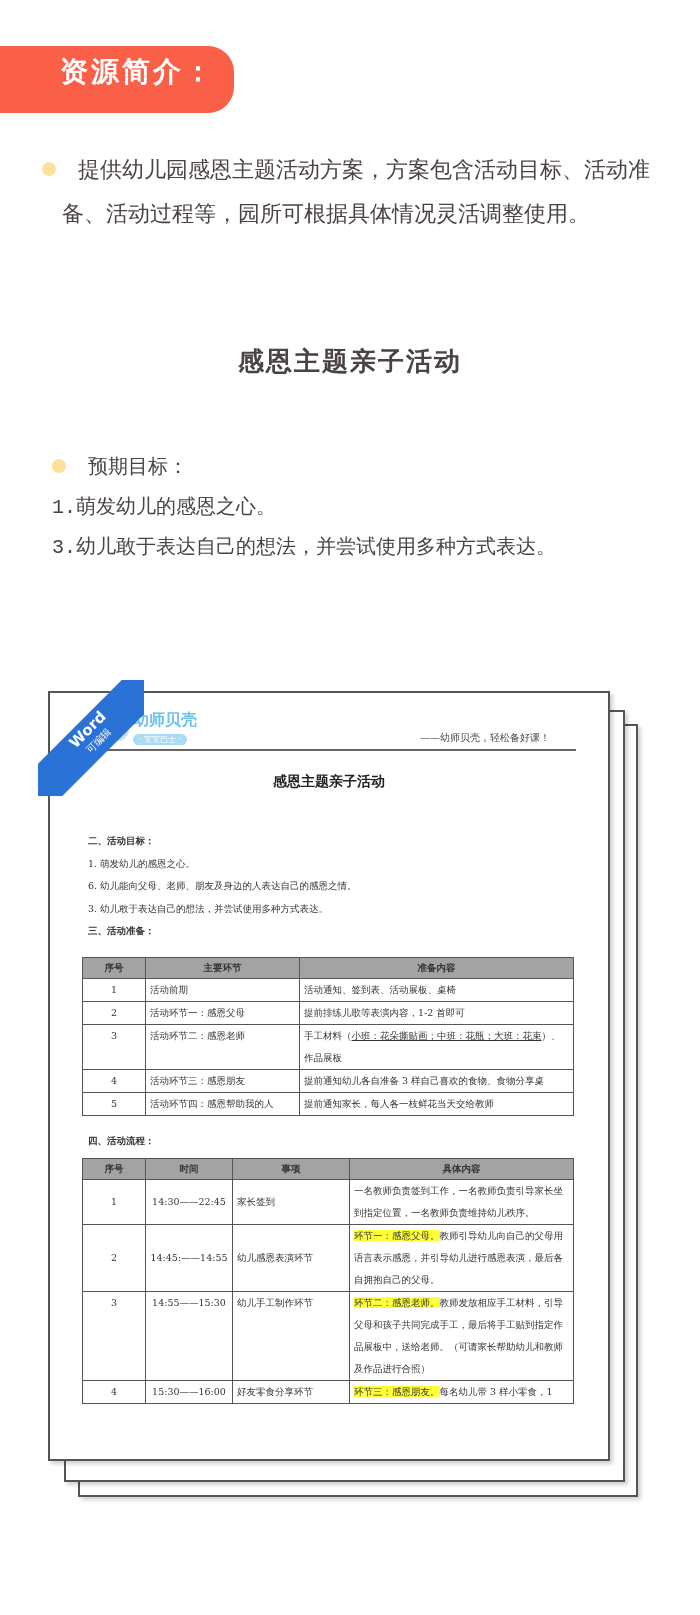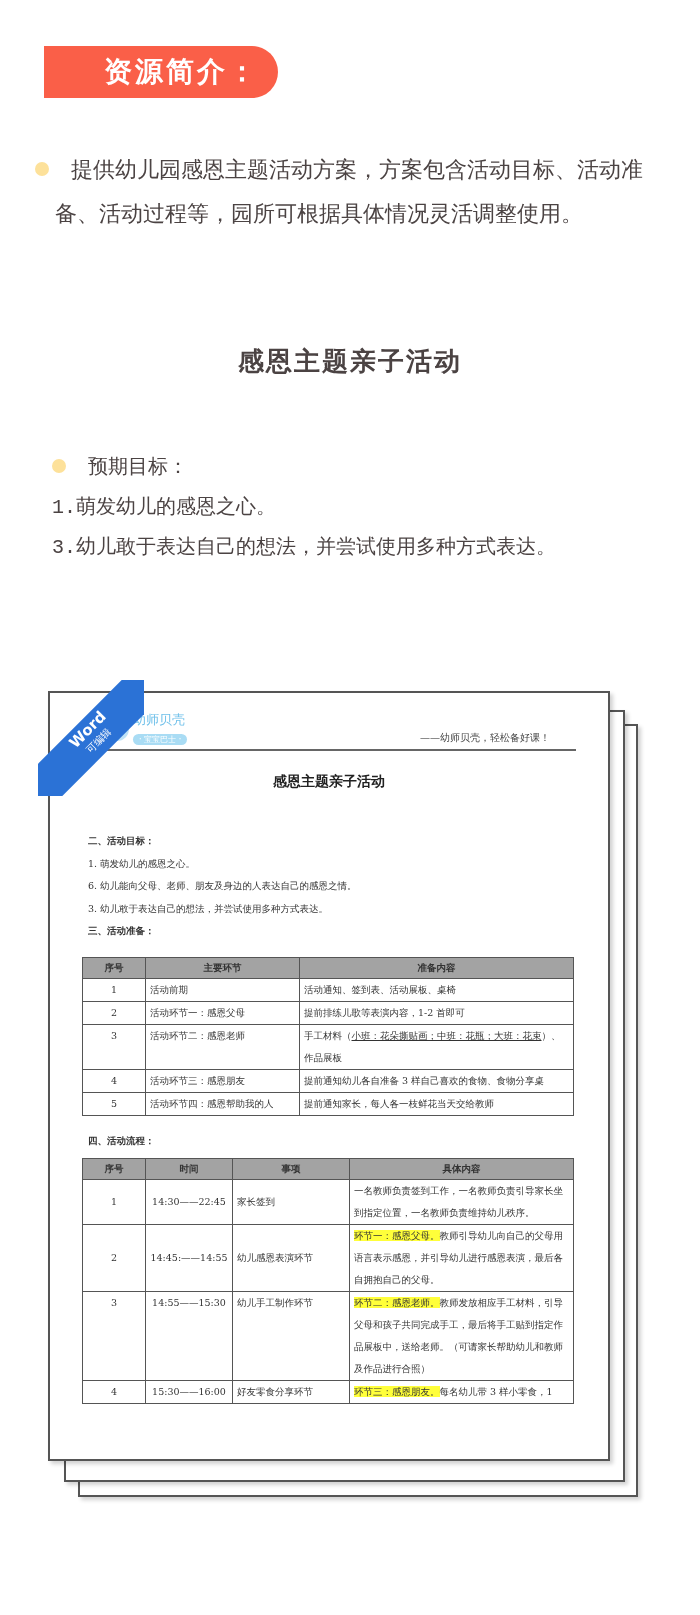--- a/index.html
+++ b/index.html
@@ -1,26 +1,26 @@
 <!DOCTYPE html>
 <html><head>
 <meta charset="utf-8">
 <style>
   * { box-sizing: border-box; margin: 0; padding: 0; }
   html, body { width: 700px; height: 1615px; background: #ffffff; overflow: hidden; }
   body { position: relative; font-family: "DejaVu Sans", "Liberation Sans", sans-serif; color: #4a4040; }
 
   .section-banner {
-    position: absolute; left: 0; top: 46px; width: 234px; height: 52px;
+    position: absolute; left: 0; top: 46px; width: 234px; height: 67px;
     background: #fa5f48; border-radius: 0 26px 26px 0;
     color: #fff; font-weight: bold; font-size: 28px; line-height: 52px;
-    padding-left: 60px; letter-spacing: 3px; margin-left: 44px;
+    padding-left: 60px; letter-spacing: 3px;
   }
 
-  .intro { position: absolute; left: 55px; top: 148px; width: 600px; font-size: 22px; line-height: 44px; color: #4b4343; }
+  .intro { position: absolute; left: 62px; top: 148px; width: 600px; font-size: 22px; line-height: 44px; color: #4b4343; }
   .bullet-dot { display: inline-block; width: 14px; height: 14px; border-radius: 50%; background: #fde19a; vertical-align: middle; margin-right: 22px; margin-left: -20px; position: relative; top: -2px; }
   .intro-text { text-indent: 0; }
 
   .doc-title-wrap { position: absolute; left: 0; top: 344px; width: 700px; text-align: center; }
   .doc-title { display: inline-block; position: relative; font-size: 26px; font-weight: bold; color: #4b4343; letter-spacing: 2px; padding: 0 10px; }
   .doc-title .hl { position: absolute; left: 0; right: 0; bottom: -6px; height: 14px; background: #fde9b0; border-radius: 7px; z-index: -1; }
 
   .goals { position: absolute; left: 50px; top: 448px; width: 620px; font-size: 20px; line-height: 40px; color: #4b4343; font-family: Liberation Mono, monospace; }
   .goals .goal-head { padding-left: 22px; }
   .goals .goal-item { padding-left: 2px; }
@@ -34,21 +34,21 @@
 
   .word-ribbon { position: absolute; left: 38px; top: 680px; width: 106px; height: 116px; overflow: hidden; z-index: 5; }
   .word-ribbon .band { position: absolute; left: -34px; top: 36px; width: 180px; height: 40px; background: #2b72d6; transform: rotate(-45deg); transform-origin: center; color: #fff; text-align: center; }
   .word-ribbon .band .w1 { font-size: 15px; font-weight: bold; line-height: 18px; display: block; padding-top: 2px; }
   .word-ribbon .band .w2 { font-size: 10px; line-height: 14px; display: block; }
   .word-ribbon .tri { position: absolute; right: 0; top: 0; width: 0; height: 0; border-left: 10px solid transparent; border-bottom: 10px solid #1f4f9a; }
 
   .logo { position: absolute; left: 105px; top: 712px; display: flex; align-items: center; z-index: 4; }
   .logo-mark { width: 24px; height: 24px; border-radius: 50%; background: #bfe3f7; position: relative; margin-right: 4px; }
   .logo-mark::after { content: ""; position: absolute; left: 8px; top: 10px; width: 8px; height: 6px; border-radius: 3px; background: #f7c56a; }
-  .logo-name { font-size: 13px; color: #6fc0ea; font-weight: normal; line-height: 15px; }
+  .logo-name { font-size: 16px; color: #6fc0ea; font-weight: bold; line-height: 15px; }
   .logo-sub { font-size: 8px; color: #fff; background: #a9dcf4; border-radius: 6px; padding: 0 6px; line-height: 11px; margin-top: 1px; display: inline-block; }
 
   .page-slogan { position: absolute; left: 420px; top: 731px; font-family: "DejaVu Serif", "Liberation Serif", serif; font-size: 10px; color: #444; z-index: 4; }
   .page-rule { position: absolute; left: 88px; top: 749px; width: 488px; height: 2px; background: #666; z-index: 4; }
   .page-heading { position: absolute; left: 48px; width: 562px; top: 773px; text-align: center; font-family: "DejaVu Serif", "Liberation Serif", serif; font-weight: bold; font-size: 14px; color: #222; z-index: 4; }
 
   .doc-body { position: absolute; left: 88px; top: 830px; width: 490px; font-family: "DejaVu Serif", "Liberation Serif", serif; font-size: 9.5px; color: #333; z-index: 4; line-height: 22.5px; }
   .doc-body .h { font-weight: bold; }
 
   table.t { border-collapse: collapse; width: 492px; font-family: "DejaVu Serif", "Liberation Serif", serif; font-size: 9.5px; color: #333; }

